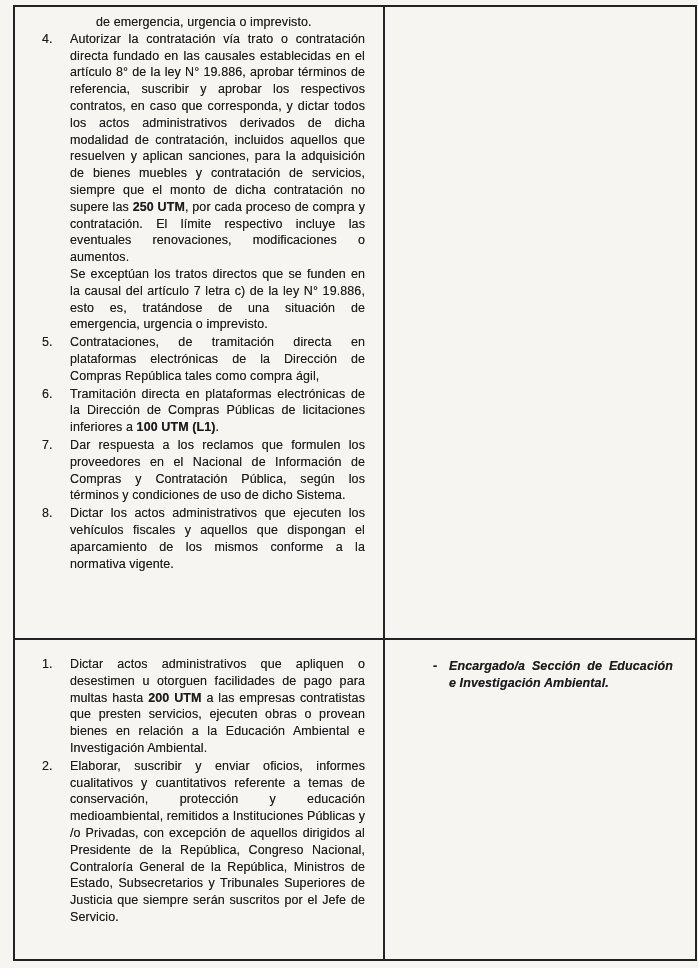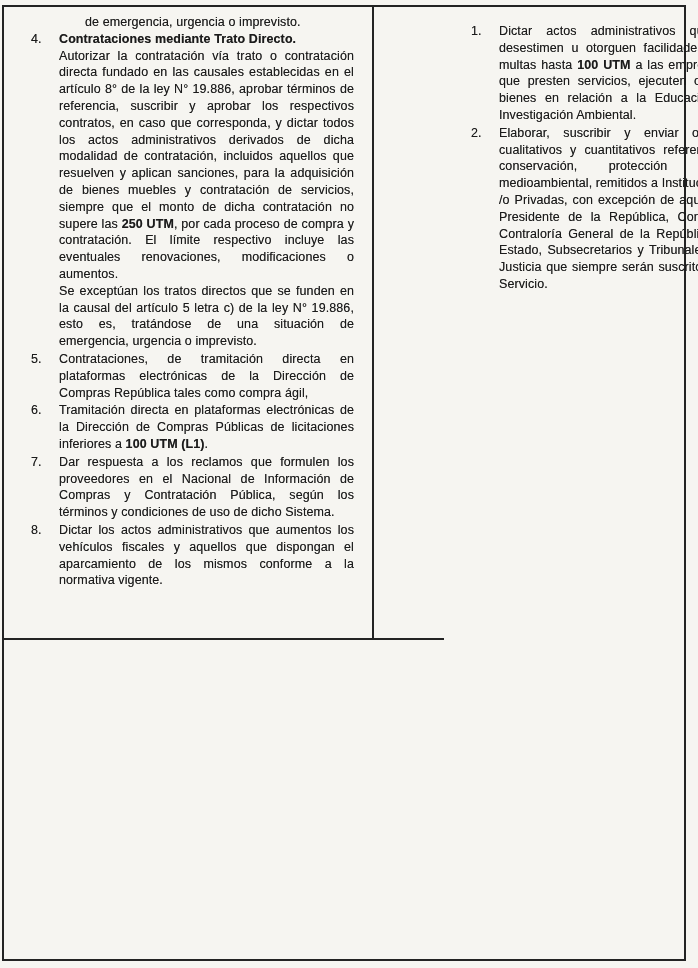--- a/index.html
+++ b/index.html
@@ -10,29 +10,29 @@
     width: 698px;
     height: 968px;
     background: #f6f5f1;
     font-family: "Liberation Sans", "DejaVu Sans", sans-serif;
     color: #1b1b1b;
     position: relative;
     overflow: hidden;
   }
   .sheet {
     position: absolute;
-    left: 2px;
+    left: 13px;
     top: 5px;
     width: 684px;
     height: 956px;
     border: 2px solid #232323;
     box-sizing: border-box;
     background: #f6f5f1;
     display: flex;
-    flex-direction: row;
+    flex-direction: column;
   }
   .trow {
     display: flex;
     box-sizing: border-box;
     min-height: 0;
   }
   .trow-1 {
     height: 633px;
     border-bottom: 2px solid #232323;
   }
@@ -99,58 +99,57 @@
 
   <div class="trow trow-1">
 
     <div class="cell cell-left">
 
       <div class="continuation">de emergencia, urgencia o imprevisto.</div>
 
       <div class="item">
         <span class="num">4.</span>
         <div class="body">
-          <div class="bold">Contrataciones mediante Trato Directo.</div>
           <div><span>Autorizar la contratación vía trato o contratación directa fundado en las causales establecidas en el artículo 8° de la ley N° 19.886, aprobar términos de referencia, suscribir y aprobar los respectivos contratos, en caso que corresponda, y dictar todos los actos administrativos derivados de dicha modalidad de contratación, incluidos aquellos que resuelven y aplican sanciones, para la adquisición de bienes muebles y contratación de servicios, siempre que el monto de dicha contratación no supere las </span><b>250 UTM</b><span>, por cada proceso de compra y contratación. El límite respectivo incluye las eventuales renovaciones, modificaciones o aumentos.</span></div>
-          <div>Se exceptúan los tratos directos que se funden en la causal del artículo 5 letra c) de la ley N° 19.886, esto es, tratándose de una situación de emergencia, urgencia o imprevisto.</div>
+          <div>Se exceptúan los tratos directos que se funden en la causal del artículo 7 letra c) de la ley N° 19.886, esto es, tratándose de una situación de emergencia, urgencia o imprevisto.</div>
         </div>
       </div>
 
       <div class="item">
         <span class="num">5.</span>
         <div class="body">Contrataciones, de tramitación directa en plataformas electrónicas de la Dirección de Compras República tales como compra ágil,</div>
       </div>
 
       <div class="item">
         <span class="num">6.</span>
         <div class="body"><span>Tramitación directa en plataformas electrónicas de la Dirección de Compras Públicas de licitaciones inferiores a </span><b>100 UTM (L1)</b><span>.</span></div>
       </div>
 
       <div class="item">
         <span class="num">7.</span>
         <div class="body">Dar respuesta a los reclamos que formulen los proveedores en el Nacional de Información de Compras y Contratación Pública, según los términos y condiciones de uso de dicho Sistema.</div>
       </div>
 
       <div class="item">
         <span class="num">8.</span>
-        <div class="body">Dictar los actos administrativos que aumentos los vehículos fiscales y aquellos que dispongan el aparcamiento de los mismos conforme a la normativa vigente.</div>
+        <div class="body">Dictar los actos administrativos que ejecuten los vehículos fiscales y aquellos que dispongan el aparcamiento de los mismos conforme a la normativa vigente.</div>
       </div>
 
     </div>
 
     <div class="cell cell-right"></div>
   </div>
 
   <div class="trow trow-2">
 
     <div class="cell cell-left" style="padding-top:16px;">
 
       <div class="item">
         <span class="num">1.</span>
-        <div class="body"><span>Dictar actos administrativos que apliquen o desestimen u otorguen facilidades de pago para multas hasta </span><b>100 UTM</b><span> a las empresas contratistas que presten servicios, ejecuten obras o provean bienes en relación a la Educación Ambiental e Investigación Ambiental.</span></div>
+        <div class="body"><span>Dictar actos administrativos que apliquen o desestimen u otorguen facilidades de pago para multas hasta </span><b>200 UTM</b><span> a las empresas contratistas que presten servicios, ejecuten obras o provean bienes en relación a la Educación Ambiental e Investigación Ambiental.</span></div>
       </div>
 
       <div class="item">
         <span class="num">2.</span>
         <div class="body">Elaborar, suscribir y enviar oficios, informes cualitativos y cuantitativos referente a temas de conservación, protección y educación medioambiental, remitidos a Instituciones Públicas y /o Privadas, con excepción de aquellos dirigidos al Presidente de la República, Congreso Nacional, Contraloría General de la República, Ministros de Estado, Subsecretarios y Tribunales Superiores de Justicia que siempre serán suscritos por el Jefe de Servicio.</div>
       </div>
 
     </div>
 
     <div class="cell cell-right">

